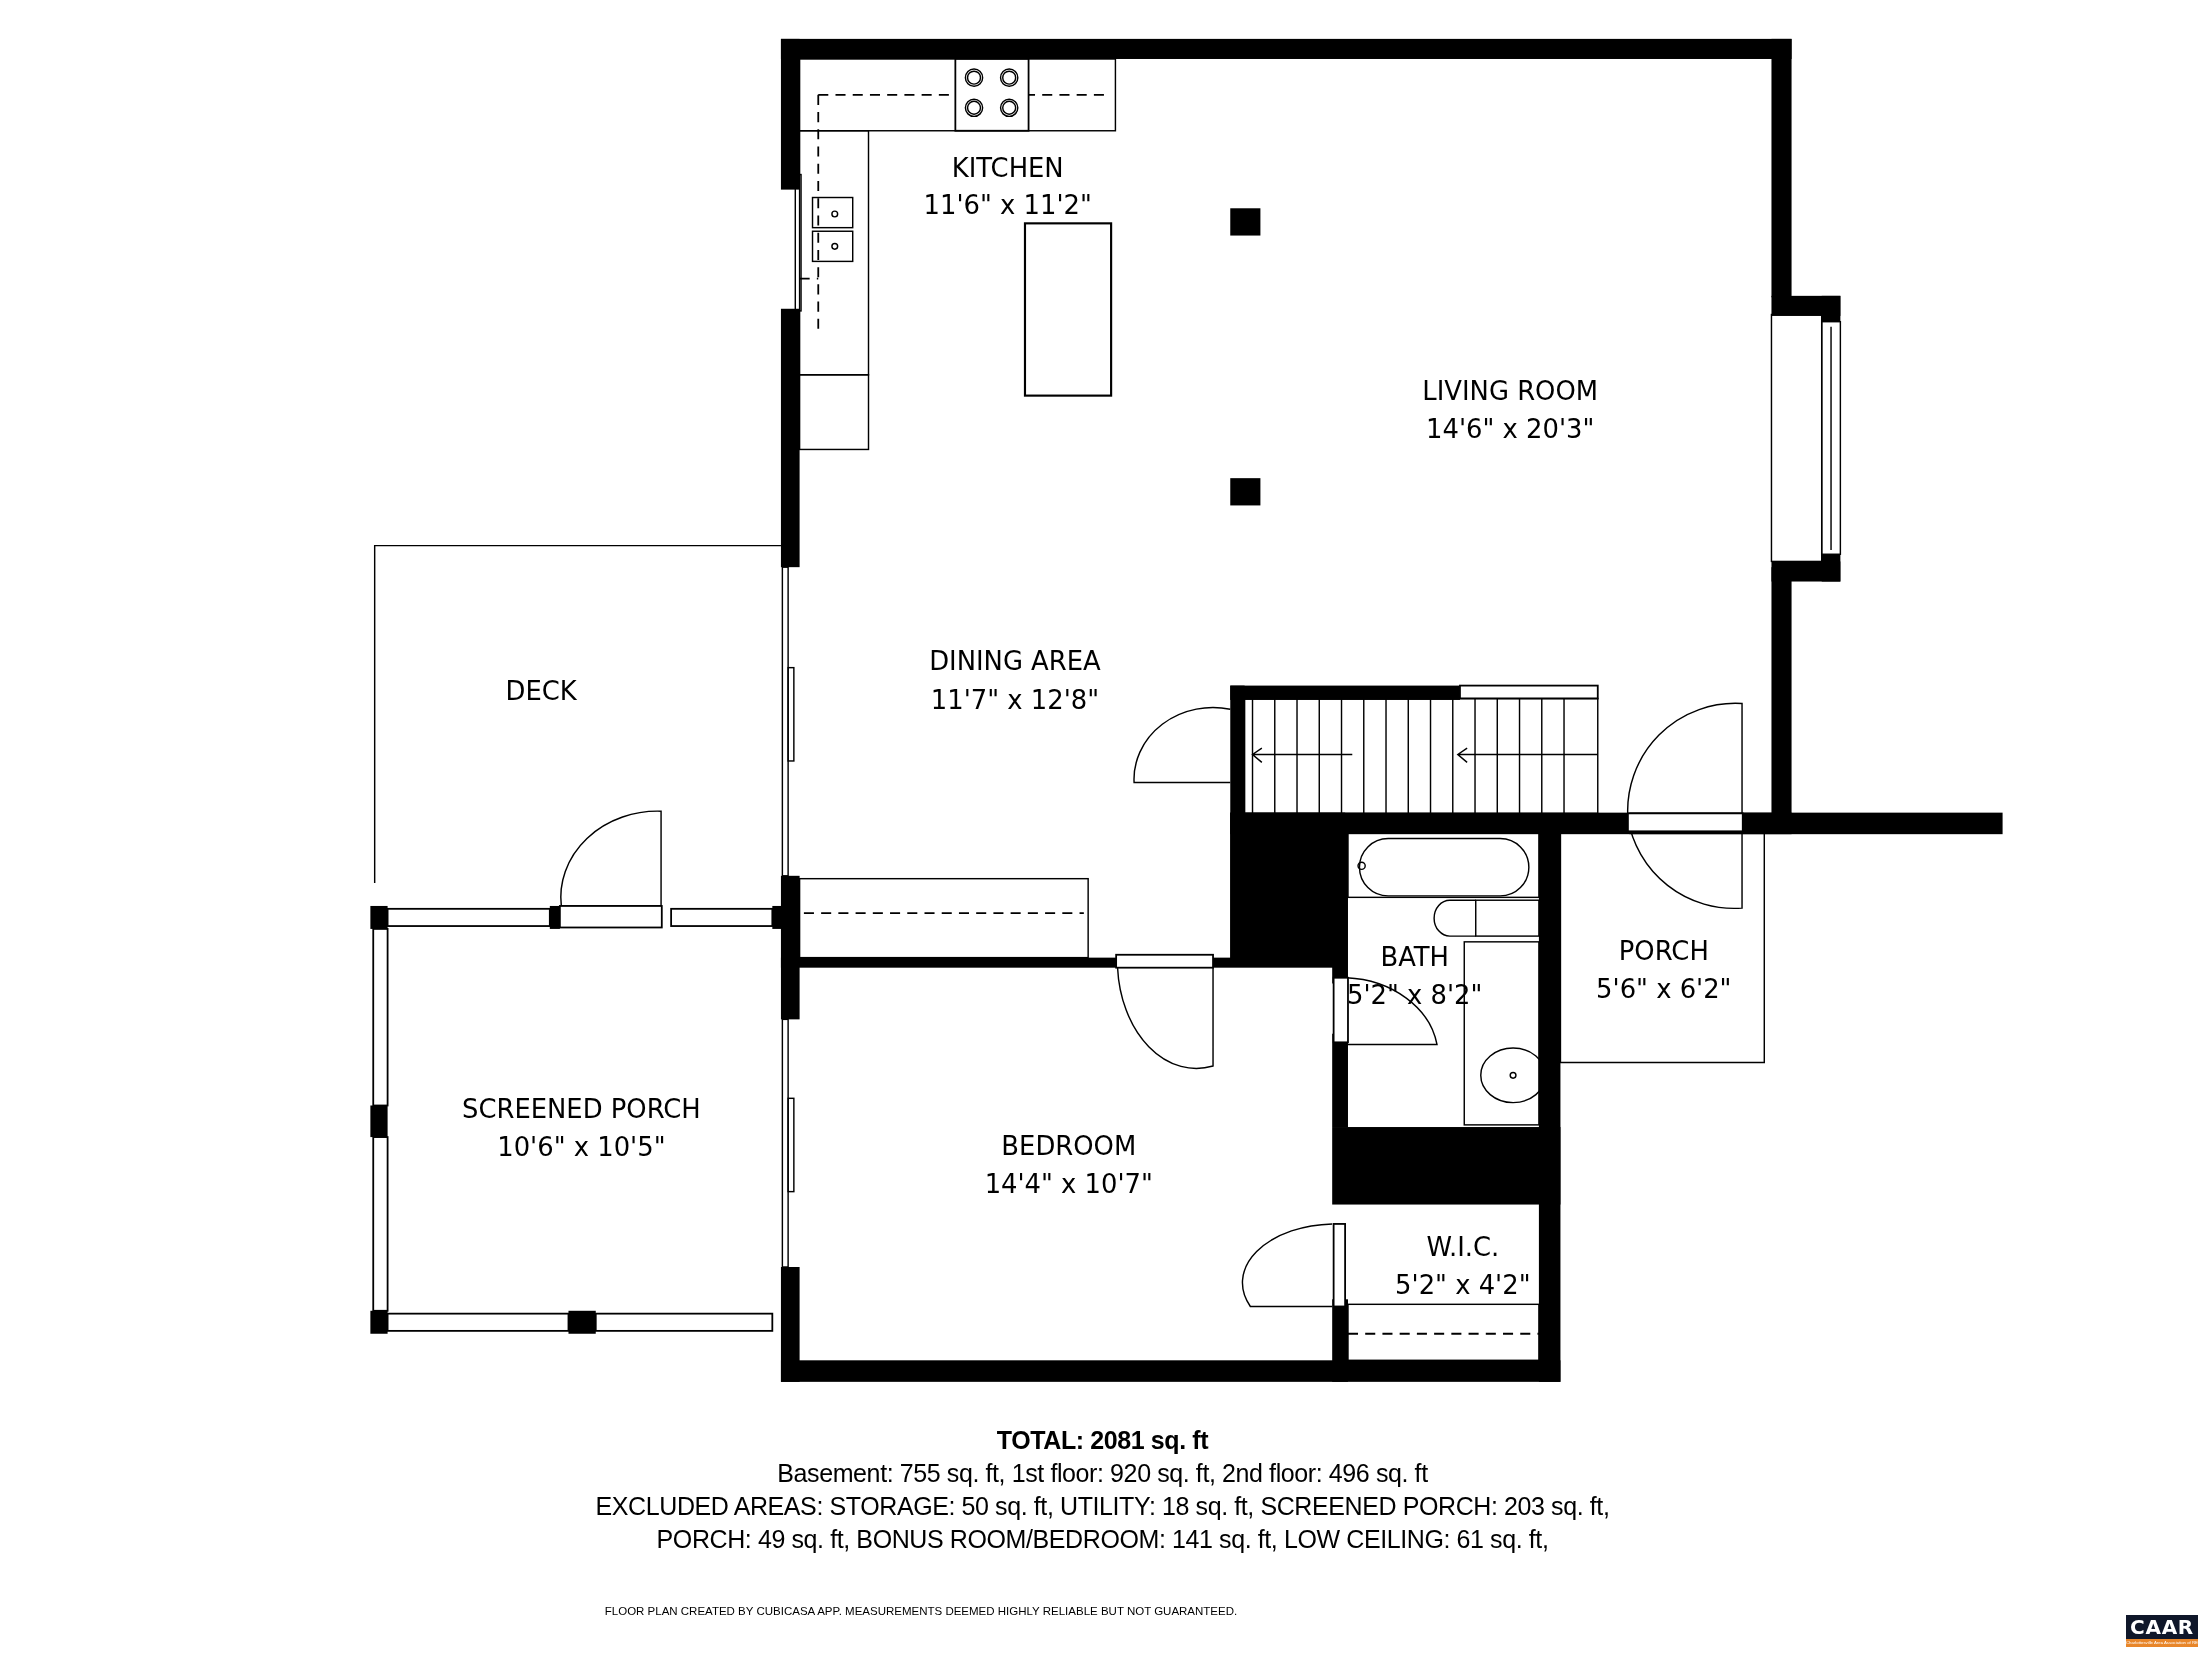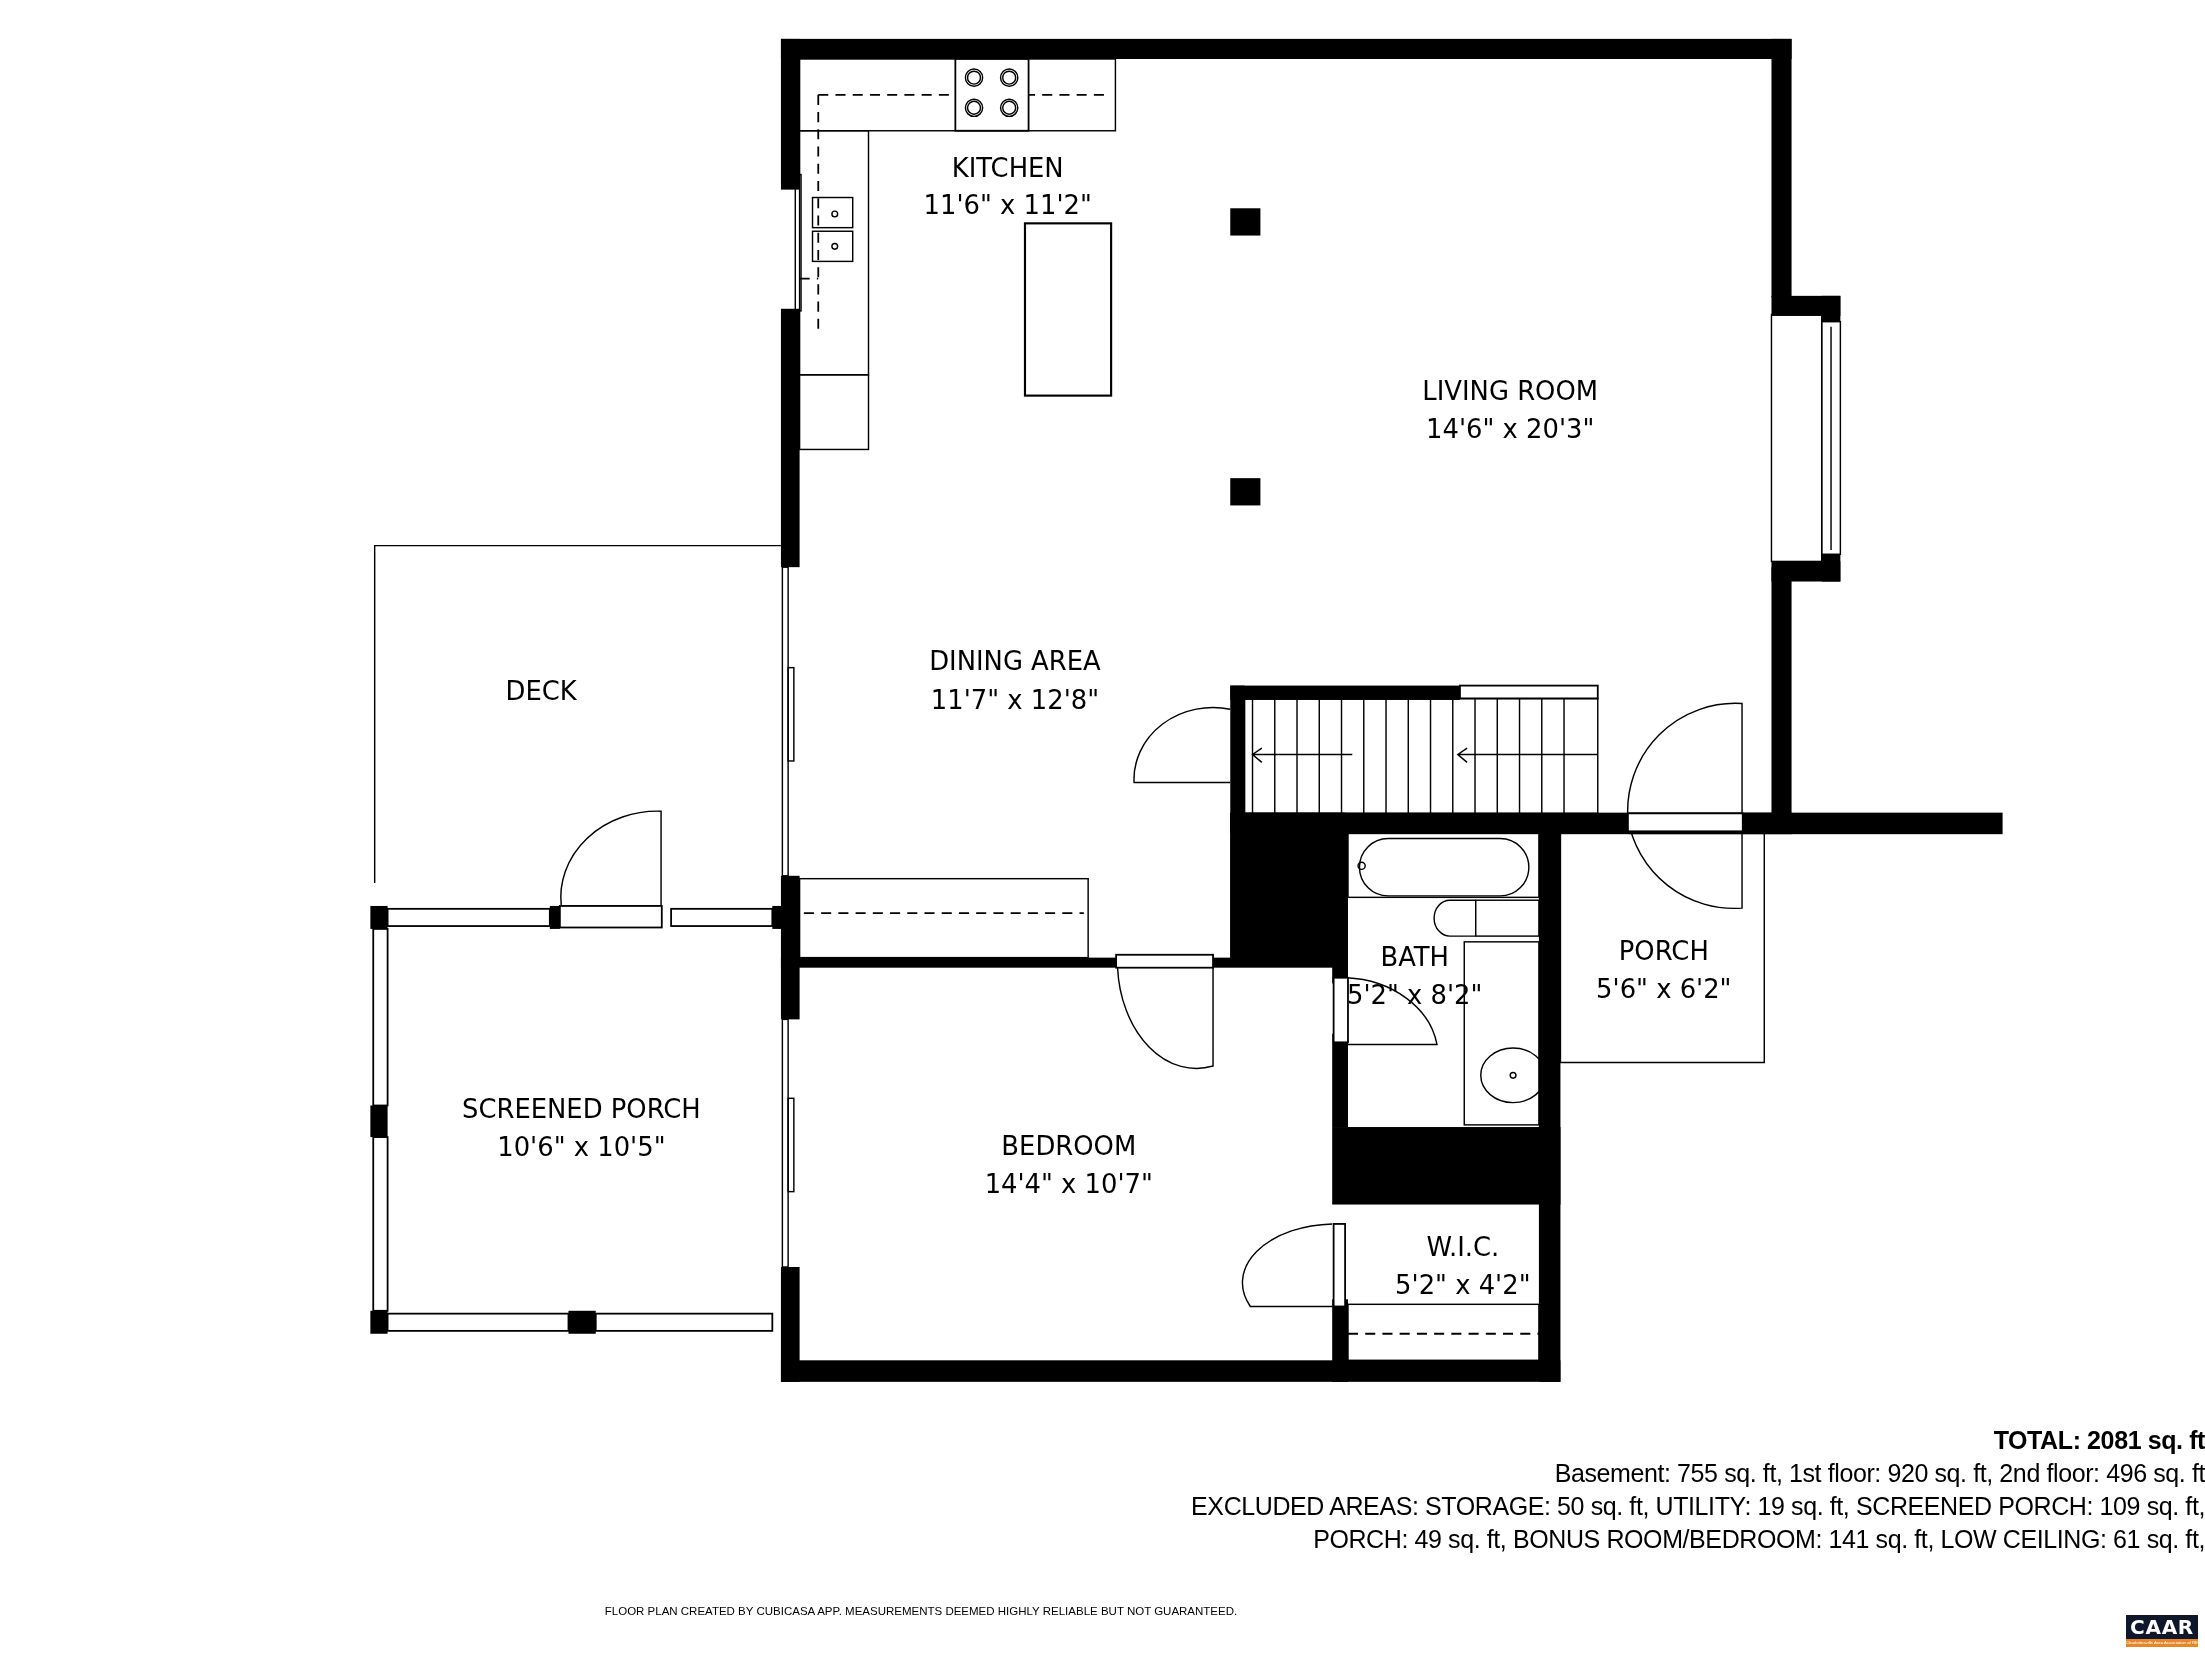--- a/index.html
+++ b/index.html
@@ -5,21 +5,21 @@
   html, body { margin: 0; padding: 0; background: #ffffff; }
   body { width: 2205px; height: 1654px; position: relative; overflow: hidden;
          font-family: "DejaVu Sans", "Liberation Sans", sans-serif; color: #000; }
   #plan { position: absolute; left: 0; top: 0; width: 2205px; height: 1654px; }
   .wall { fill: #000; }
   .ln { fill: none; stroke: #000; stroke-width: 3; }
   .thin { fill: none; stroke: #000; stroke-width: 2; }
   .dash { fill: none; stroke: #000; stroke-width: 2.5; stroke-dasharray: 14 10; }
   .wh { fill: #fff; stroke: #000; stroke-width: 2.5; }
   .room-label { font-family: "DejaVu Sans", sans-serif; font-size: 36px; fill: #000; text-anchor: middle; }
-  .summary { position: absolute; left: 0; width: 2205px; text-align: right; }
+  .summary { position: absolute; left: 0; width: 2205px; text-align: center; }
   .summary .line { font-family: "Liberation Sans", sans-serif; font-size: 25px; line-height: 33px; letter-spacing: -0.4px; }
   .summary .total { font-weight: bold; }
   .disclaimer { position: absolute; left: 0; top: 1605px; width: 1842px; text-align: center;
                 font-family: "Liberation Sans", sans-serif; font-size: 11.5px; letter-spacing: 0px; }
   .logo { position: absolute; left: 2126px; top: 1615px; width: 72px; height: 32px; }
   .logo .top { background: #0f172a; color: #fff; height: 24.4px; font-family: "DejaVu Sans", sans-serif;
                font-weight: bold; font-size: 20px; line-height: 24.4px; text-align: center; letter-spacing: 0.7px; }
   .logo .bot { background: #e8862a; height: 7.2px; color: #fff; font-size: 4.3px; line-height: 7.2px; text-align: center;
                font-family: "Liberation Sans", sans-serif; overflow: hidden; white-space: nowrap; }
 </style>
@@ -218,21 +218,21 @@
   </g>
   <g>
     <text class="room-label" x="2038" y="1749">W.I.C.</text>
     <text class="room-label" x="2038" y="1802">5'2" x 4'2"</text>
   </g>
 </svg>
 
 <div class="summary" style="top:1424px;">
   <div class="line total">TOTAL: 2081 sq. ft</div>
   <div class="line">Basement: 755 sq. ft, 1st floor: 920 sq. ft, 2nd floor: 496 sq. ft</div>
-  <div class="line">EXCLUDED AREAS: STORAGE: 50 sq. ft, UTILITY: 19 sq. ft, SCREENED PORCH: 109 sq. ft,</div>
+  <div class="line">EXCLUDED AREAS: STORAGE: 50 sq. ft, UTILITY: 18 sq. ft, SCREENED PORCH: 203 sq. ft,</div>
   <div class="line">PORCH: 49 sq. ft, BONUS ROOM/BEDROOM: 141 sq. ft, LOW CEILING: 61 sq. ft,</div>
 </div>
 
 <div class="disclaimer">FLOOR PLAN CREATED BY CUBICASA APP. MEASUREMENTS DEEMED HIGHLY RELIABLE BUT NOT GUARANTEED.</div>
 
 <div class="logo">
   <div class="top">CAAR</div>
   <div class="bot">Charlottesville Area Association of REALTORS®</div>
 </div>
 

